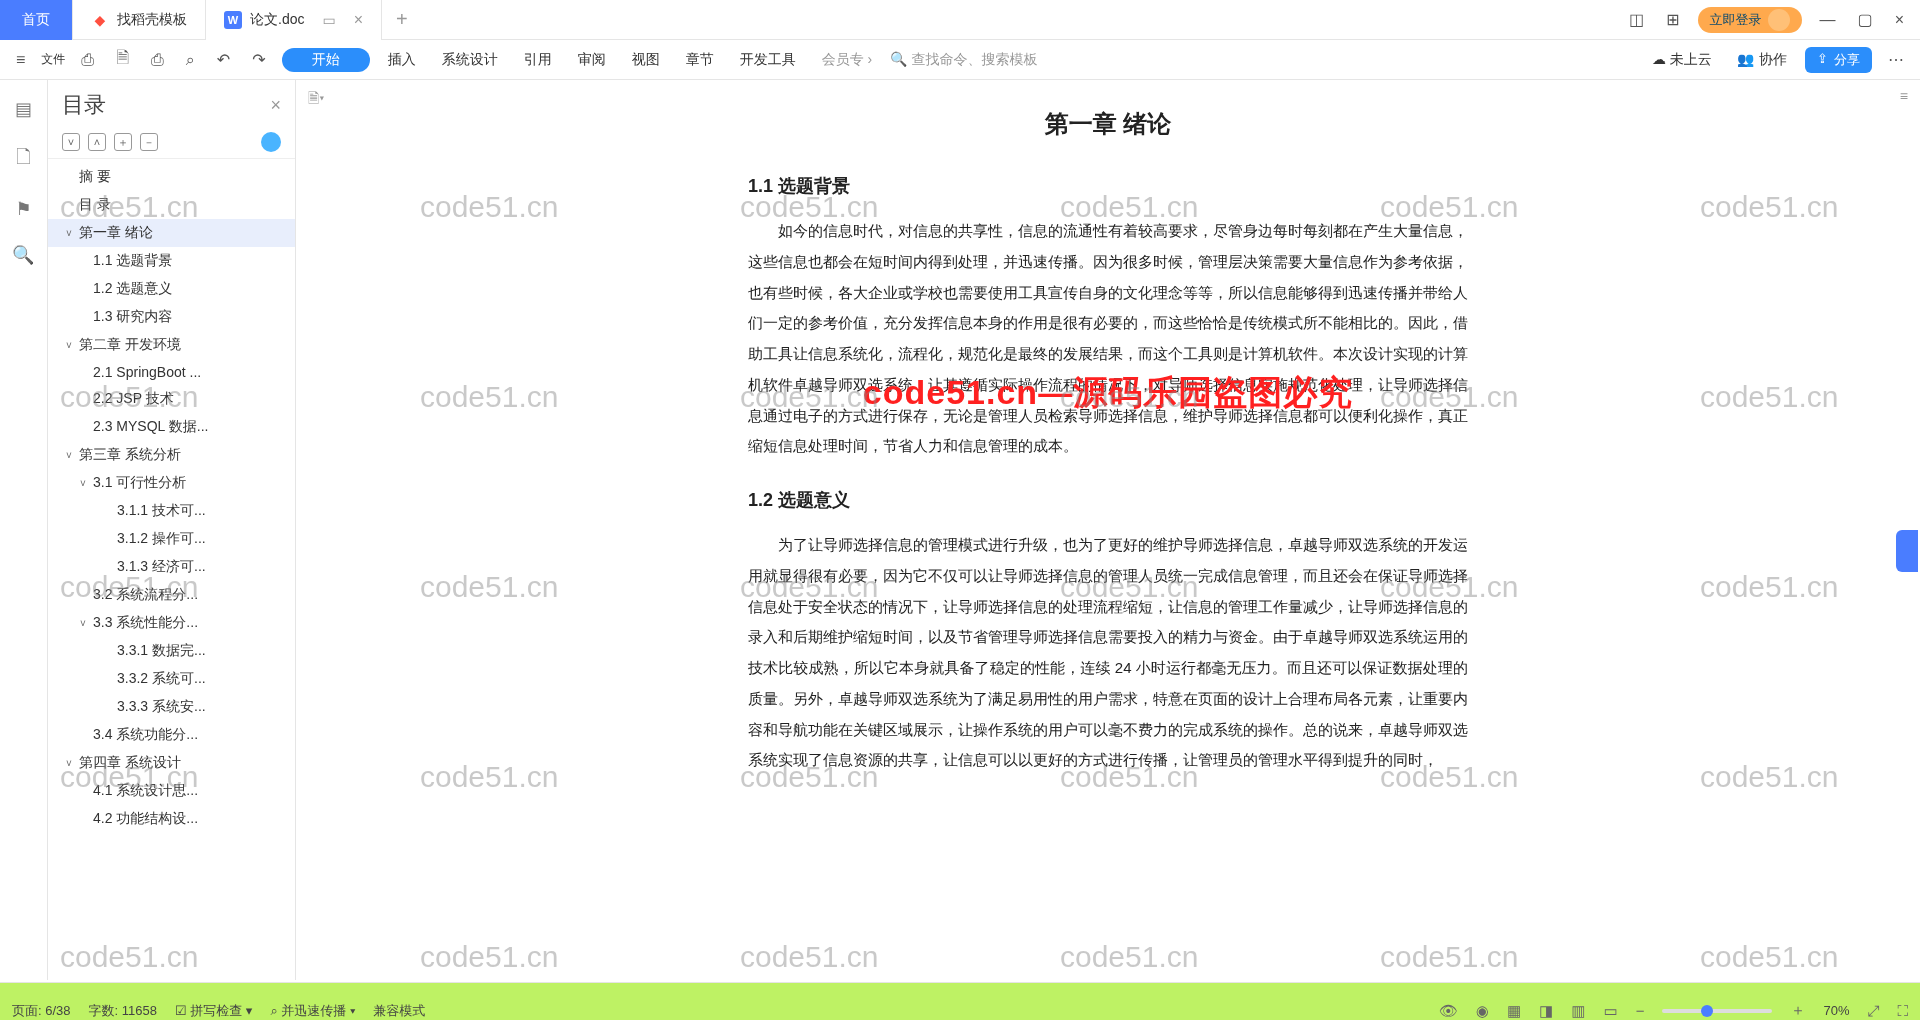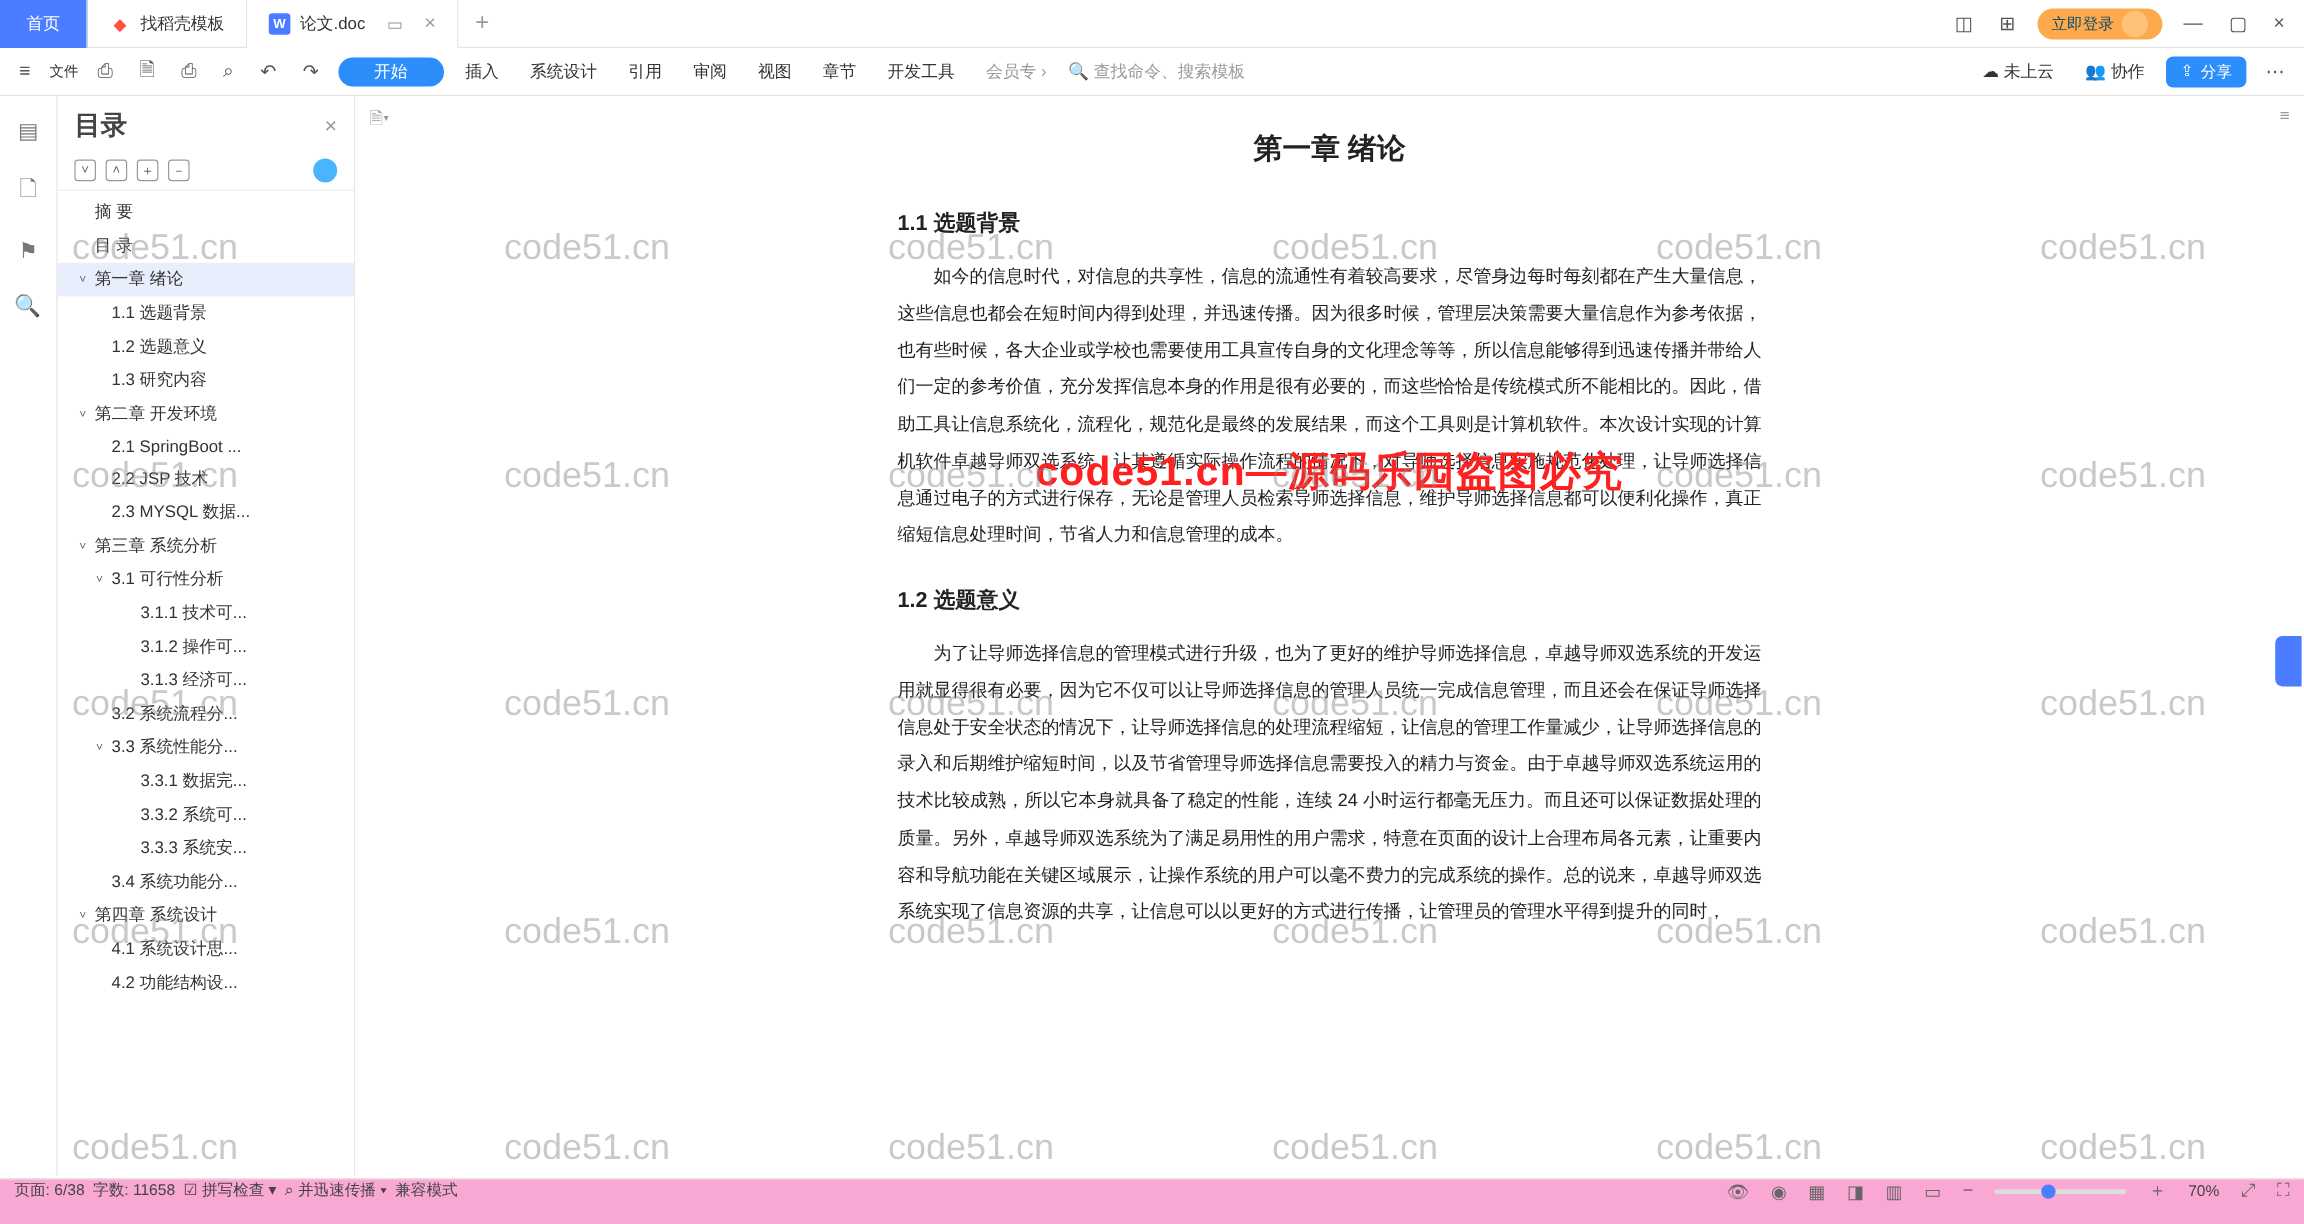--- a/index.html
+++ b/index.html
@@ -23,42 +23,42 @@
 .menu-item{padding:4px 8px;font-size:14px;color:#333}
 .menu-item.fade{color:#999}
 .toolbar .spacer{flex:1}
 .search-box{color:#999;font-size:14px}
 .share-btn{background:#2b8efb;color:#fff;border-radius:6px;padding:4px 12px;font-size:13px;display:flex;gap:6px}
 .main{display:flex;height:900px;position:relative}
 .leftbar{width:48px;border-right:1px solid #e5e5e5;display:flex;flex-direction:column;align-items:center;gap:24px;padding-top:18px}
 .leftbar .li{color:#777;font-size:18px}
 .outline{width:248px;border-right:1px solid #e5e5e5;display:flex;flex-direction:column}
 .outline-header{display:flex;align-items:center;padding:10px 14px 6px;gap:10px}
-.outline-title{font-size:22px;font-weight:700;color:#444}
+.outline-title{font-size:22px;font-weight:400;color:#444}
 .outline-close{margin-left:auto;color:#999;font-size:18px}
 .outline-toolbar{display:flex;align-items:center;gap:8px;padding:6px 14px;border-bottom:1px solid #eee}
 .ot-btn{width:18px;height:18px;border:1px solid #999;border-radius:3px;display:flex;align-items:center;justify-content:center;font-size:11px;color:#666}
 .ot-blue{width:20px;height:20px;border-radius:50%;background:#4ab4ff;margin-left:auto}
 .outline-list{flex:1;overflow:auto;padding:4px 0}
 .oitem{padding:5px 4px 5px 8px;display:flex;align-items:center;font-size:14px;color:#333;cursor:pointer;white-space:nowrap;overflow:hidden;text-overflow:ellipsis}
 .oitem.sel{background:#e8eefc}
 .oitem .chev{width:13px;font-size:10px;color:#666}
 .pad1{padding-left:32px}
 .pad2{padding-left:56px}
 .pad0{padding-left:18px}
 .docarea{flex:1;position:relative;background:#fff;overflow:hidden}
 .page-toolbar{position:absolute;left:12px;top:8px;color:#999;font-size:14px}
 .page-toolbar2{position:absolute;right:12px;top:8px;color:#999;font-size:14px}
 .page{position:absolute;left:50%;transform:translateX(-50%);top:0;width:720px;background:#fff;padding:28px 0 40px}
 .h1{text-align:center;font-size:24px;font-weight:600;margin-bottom:34px;color:#222}
 .h2{font-size:18px;font-weight:600;margin:14px 0 18px;color:#222}
 .para{font-size:15px;line-height:2.05;color:#222;text-align:justify;text-indent:2em}
 .overlay-red{position:absolute;left:50%;top:50%;transform:translate(-50%,-160px);font-size:34px;color:#ff2020;font-weight:600;letter-spacing:1px;white-space:nowrap}
 .page-side-btn{position:absolute;right:2px;top:50%;background:#4a7dff;width:22px;height:42px;border-radius:6px 0 0 6px}
-.statusbar{position:absolute;bottom:0;left:0;right:0;height:38px;border-top:1px solid #e5e5e5;display:flex;align-items:flex-start;padding:0 12px;gap:7px;font-size:13px;color:#444;background:#f9a8d4}
+.statusbar{position:absolute;bottom:0;left:0;right:0;height:38px;border-top:1px solid #e5e5e5;display:flex;align-items:flex-end;padding:0 12px;gap:18px;font-size:13px;color:#444;background:#bef264}
 .statusbar .ico{color:#666;font-size:15px}
 .statusbar .right{margin-left:auto;display:flex;align-items:center;gap:18px}
 .zoom-track{width:110px;height:4px;background:#ddd;border-radius:2px;position:relative}
 .zoom-thumb{position:absolute;left:35%;top:-4px;width:12px;height:12px;border-radius:50%;background:#4a7dff}
 .wm{position:absolute;color:#888;font-size:30px;opacity:.45;pointer-events:none;z-index:5;font-weight:400}
 </style>
 </head>
 <body>
 
 <div class="titlebar">

